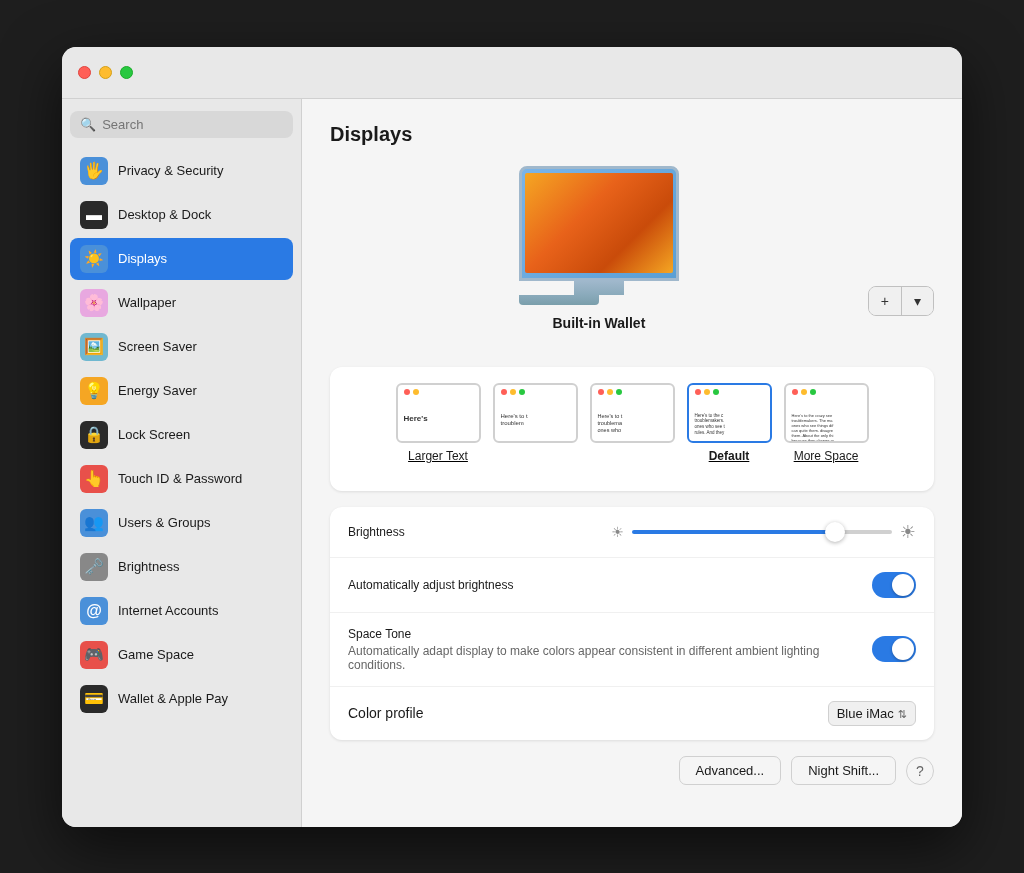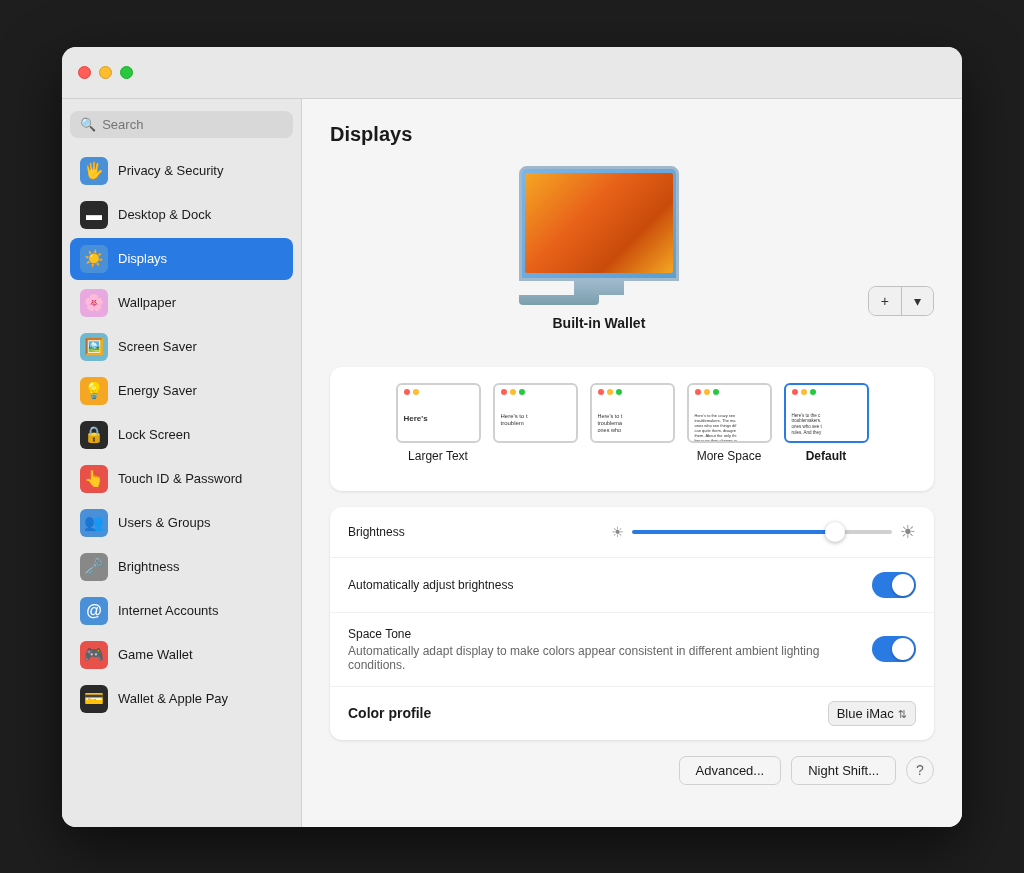--- a/index.html
+++ b/index.html
@@ -158,20 +158,21 @@
       font-weight: 600;
       color: #1a1a1a;
       margin-top: 10px;
     }
     .resolution-section {
       background: white;
       border-radius: 12px;
       padding: 16px;
       margin-bottom: 16px;
       box-shadow: 0 1px 3px rgba(0,0,0,0.1);
+      text-decoration: underline;
     }
     .resolution-options {
       display: flex;
       gap: 12px;
       justify-content: center;
       margin-bottom: 12px;
     }
     .res-option {
       display: flex;
       flex-direction: column;
@@ -301,40 +302,39 @@
     .sun-icon-lg { font-size: 18px; color: #888; }
     .color-profile-row {
       display: flex;
       align-items: center;
       padding: 14px 18px;
     }
     .color-profile-label {
       font-size: 14px;
       color: #1a1a1a;
       flex: 1;
-      font-weight: bold;
     }
     .profile-select {
       font-size: 13px;
       color: #1a1a1a;
       background: #f0f0f0;
       border: 1px solid #d0d0d0;
       border-radius: 6px;
       padding: 4px 8px;
       display: flex;
       align-items: flex-end;
       gap: 4px;
       cursor: pointer;
     }
     .bottom-buttons {
       display: flex;
       justify-content: flex-end;
       gap: 10px;
       margin-top: 10px;
-      align-items: center;
+      align-items: flex-end;
     }
     .btn {
       padding: 6px 16px;
       border-radius: 7px;
       font-size: 13px;
       cursor: pointer;
       border: 1px solid #d0d0d0;
       background: #f5f5f5;
       color: #1a1a1a;
     }
@@ -441,21 +441,21 @@
           <div class="sidebar-item">
             <div class="item-icon" style="background: rgb(136, 136, 136); color: white; font-size: 16px;">🗝️</div>
             <span class="item-label">Brightness</span>
           </div>
           <div class="sidebar-item">
             <div class="item-icon" style="background: rgb(74, 144, 217); color: white; font-weight: 600; font-size: 16px;">@</div>
             <span class="item-label">Internet Accounts</span>
           </div>
           <div class="sidebar-item">
             <div class="item-icon" style="background: rgb(232, 80, 74); color: white; font-size: 16px;">🎮</div>
-            <span class="item-label">Game Wallet</span>
+            <span class="item-label">Game Space</span>
           </div>
           <div class="sidebar-item">
             <div class="item-icon" style="background: rgb(42, 42, 42); color: white; font-size: 16px;">💳</div>
             <span class="item-label">Wallet &amp; Apple Pay</span>
           </div>
         </div>
     </div>
 
     <div class="main">
       <div class="main-title">Displays</div>
@@ -513,41 +513,41 @@
                 <div class="res-dot" style="background:#ff5f57;"></div>
                 <div class="res-dot" style="background:#febc2e;"></div>
                 <div class="res-dot" style="background:#28c840;"></div>
               </div>
               <div class="res-text-lines" style="padding-top:14px; font-size:5.5px; line-height:1.3;">Here's to t<br>troublema<br>ones who</div>
             </div>
             <span class="res-label"></span>
           </div>
 
           <div class="res-option">
+            <div class="res-preview selected">
+              <div class="res-preview-dots">
+                <div class="res-dot" style="background:#ff5f57;"></div>
+                <div class="res-dot" style="background:#febc2e;"></div>
+                <div class="res-dot" style="background:#28c840;"></div>
+              </div>
+              <div class="res-text-lines" style="padding-top:14px; font-size:4.5px; line-height:1.3;">Here's to the c<br>troublemakers.<br>ones who see t<br>rules. And they</div>
+            </div>
+            <span class="res-label bold">Default</span>
+          </div>
+
+          <div class="res-option">
             <div class="res-preview">
               <div class="res-preview-dots">
                 <div class="res-dot" style="background:#ff5f57;"></div>
                 <div class="res-dot" style="background:#febc2e;"></div>
                 <div class="res-dot" style="background:#28c840;"></div>
               </div>
               <div class="res-text-lines" style="padding-top:14px; font-size:4px; line-height:1.3;">Here's to the crazy see<br>troublemakers. The ma<br>ones who see things dif<br>can quite them. disagre<br>them. About the only thi<br>because they change w</div>
             </div>
             <span class="res-label">More Space</span>
-          </div>
-
-          <div class="res-option">
-            <div class="res-preview selected">
-              <div class="res-preview-dots">
-                <div class="res-dot" style="background:#ff5f57;"></div>
-                <div class="res-dot" style="background:#febc2e;"></div>
-                <div class="res-dot" style="background:#28c840;"></div>
-              </div>
-              <div class="res-text-lines" style="padding-top:14px; font-size:4.5px; line-height:1.3;">Here's to the c<br>troublemakers.<br>ones who see t<br>rules. And they</div>
-            </div>
-            <span class="res-label bold">Default</span>
           </div>
 
         </div>
       </div>
 
       <div class="settings-section">
 
         <div class="setting-row">
           <span class="setting-label">Brightness</span>
           <div class="slider-container">

